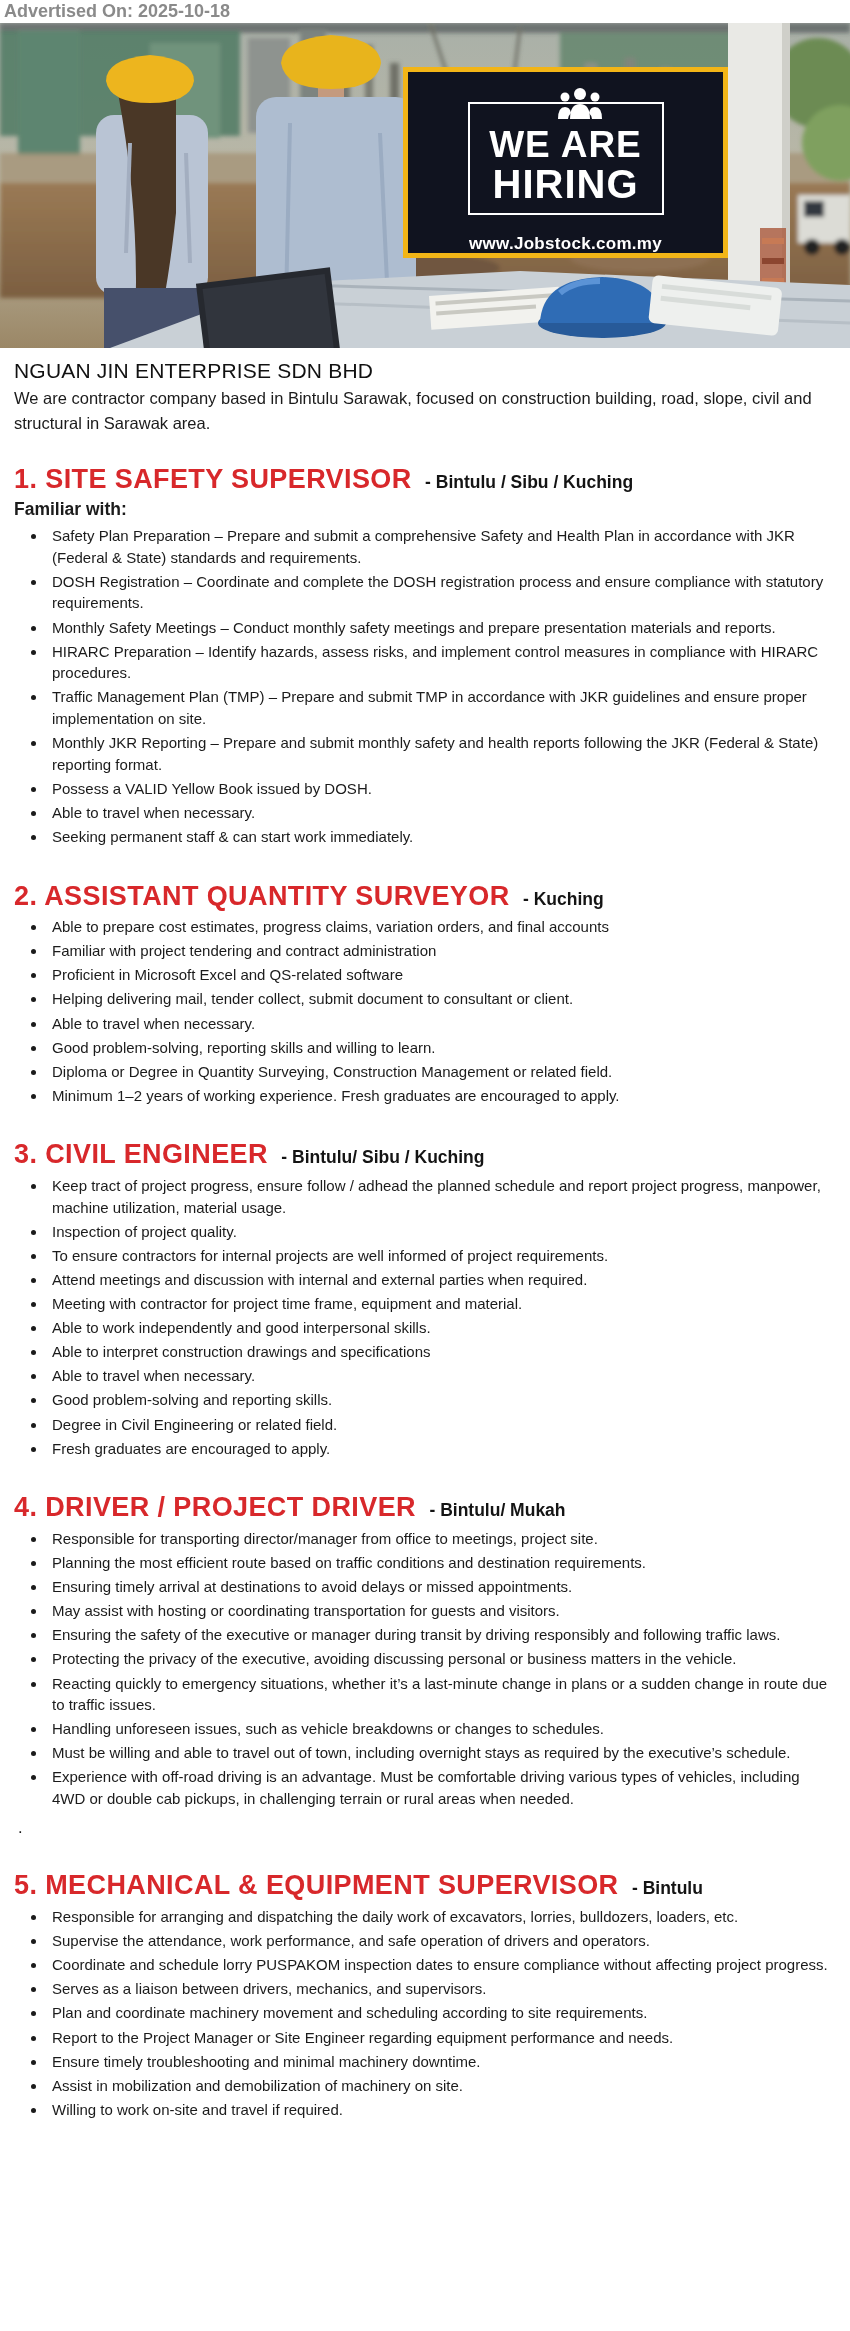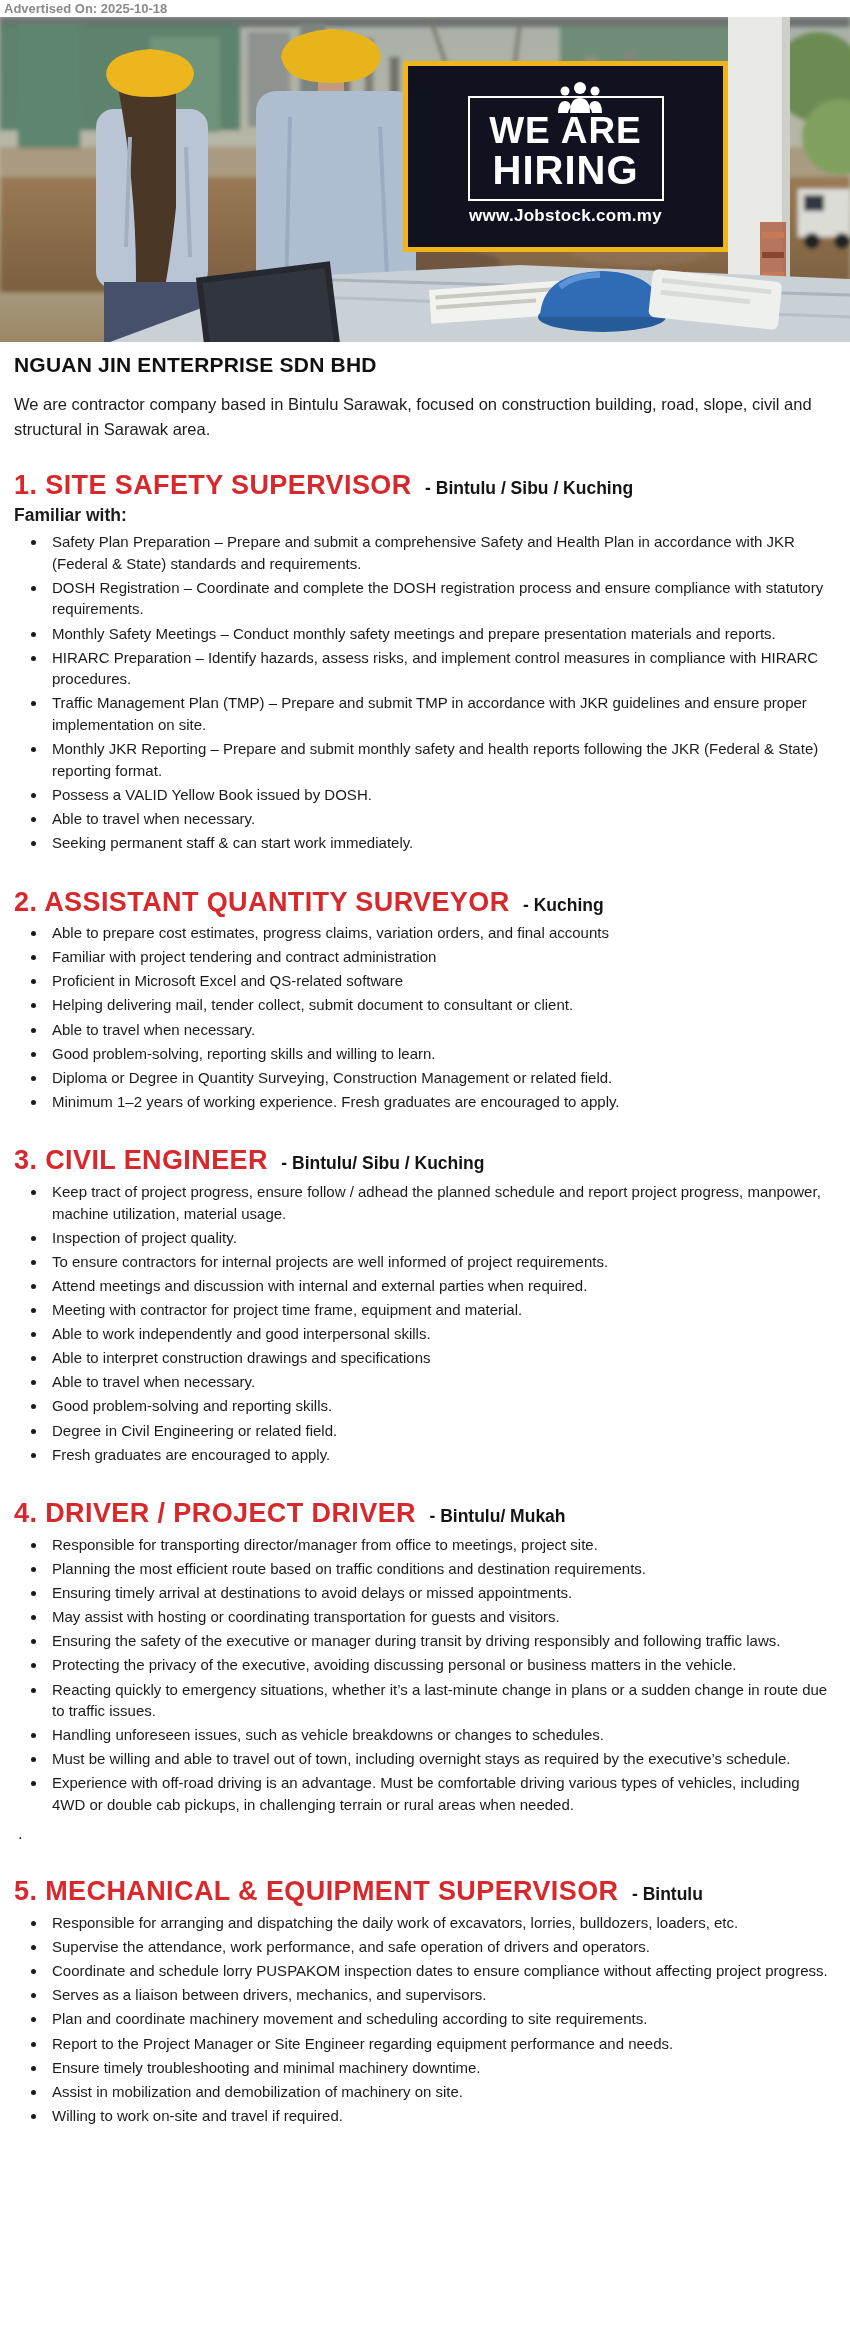--- a/index.html
+++ b/index.html
@@ -1,30 +1,30 @@
 <!DOCTYPE html>
 <html><head>
 <meta charset="utf-8">
 <style>
   html,body{margin:0;padding:0;background:#ffffff;}
   body{width:850px;font-family:"Liberation Sans",sans-serif;color:#1b1b1b;}
-  .ad-date{font-size:13px;font-weight:700;color:#8a8a8a;padding:1px 0 1px 4px;}
+  .ad-date{font-size:18px;font-weight:700;color:#8a8a8a;padding:1px 0 1px 4px;}
   
   .hero{position:relative;width:850px;height:325px;overflow:hidden;background:#aeb4ad;}
   .hero svg{position:absolute;left:0;top:0;}
   .badge{position:absolute;left:403px;top:44px;width:325px;height:191px;box-sizing:border-box;
          background:#10131f;border:5px solid #f2b517;z-index:2;display:flex;flex-direction:column;align-items:center;}
-  .badge-box{position:relative;width:192px;margin-top:30px;border:2px solid #ffffff;text-align:center;padding:14px 0 8px;}
+  .badge-box{position:relative;width:192px;margin-top:30px;border:2px solid #ffffff;text-align:center;padding:22px 0 8px;}
   .badge-icon-wrap{position:absolute;top:-17px;left:50%;transform:translateX(-50%);background:#10131f;padding:0 9px;line-height:0;}
   .badge-line1{font-size:37px;font-weight:700;color:#ffffff;letter-spacing:1px;line-height:1.02;}
   .badge-line2{font-size:40px;font-weight:700;color:#ffffff;letter-spacing:1px;line-height:1.02;text-align:center;}
-  .badge-url{margin-top:5px;font-size:17px;font-weight:700;color:#ffffff;letter-spacing:.3px;}
+  .badge-url{margin-top:19px;font-size:17px;font-weight:700;color:#ffffff;letter-spacing:.3px;}
   
   .content{padding:0 16px 26px 14px;}
-  .company-name{font-size:21px;font-weight:700;color:#111;margin:11px 0 15px;letter-spacing:.2px;}
+  .company-name{font-size:21px;font-weight:400;color:#111;margin:11px 0 3px;letter-spacing:.2px;}
   .company-desc{font-size:16.5px;line-height:1.5;margin:2px 0 8px;max-width:812px;}
   .job{margin-top:34px;}
   .job:first-of-type{margin-top:29px;}
   .job-head{line-height:1.1;}
   .job-title{font-size:27px;font-weight:800;color:#d8282b;letter-spacing:.4px;}
   .job-loc{font-size:17.5px;font-weight:600;color:#141414;margin-left:9px;}
   .familiar{font-size:17.5px;font-weight:700;margin:5px 0 1px;}
   ul.bullets{margin:5px 0 0;padding-left:33px;}
   ul.bullets li{font-size:15px;line-height:1.44;margin-bottom:2.5px;padding-left:5px;}
   .trailing-dot{font-size:16.5px;margin:8px 0 0 4px;line-height:1.2;}

